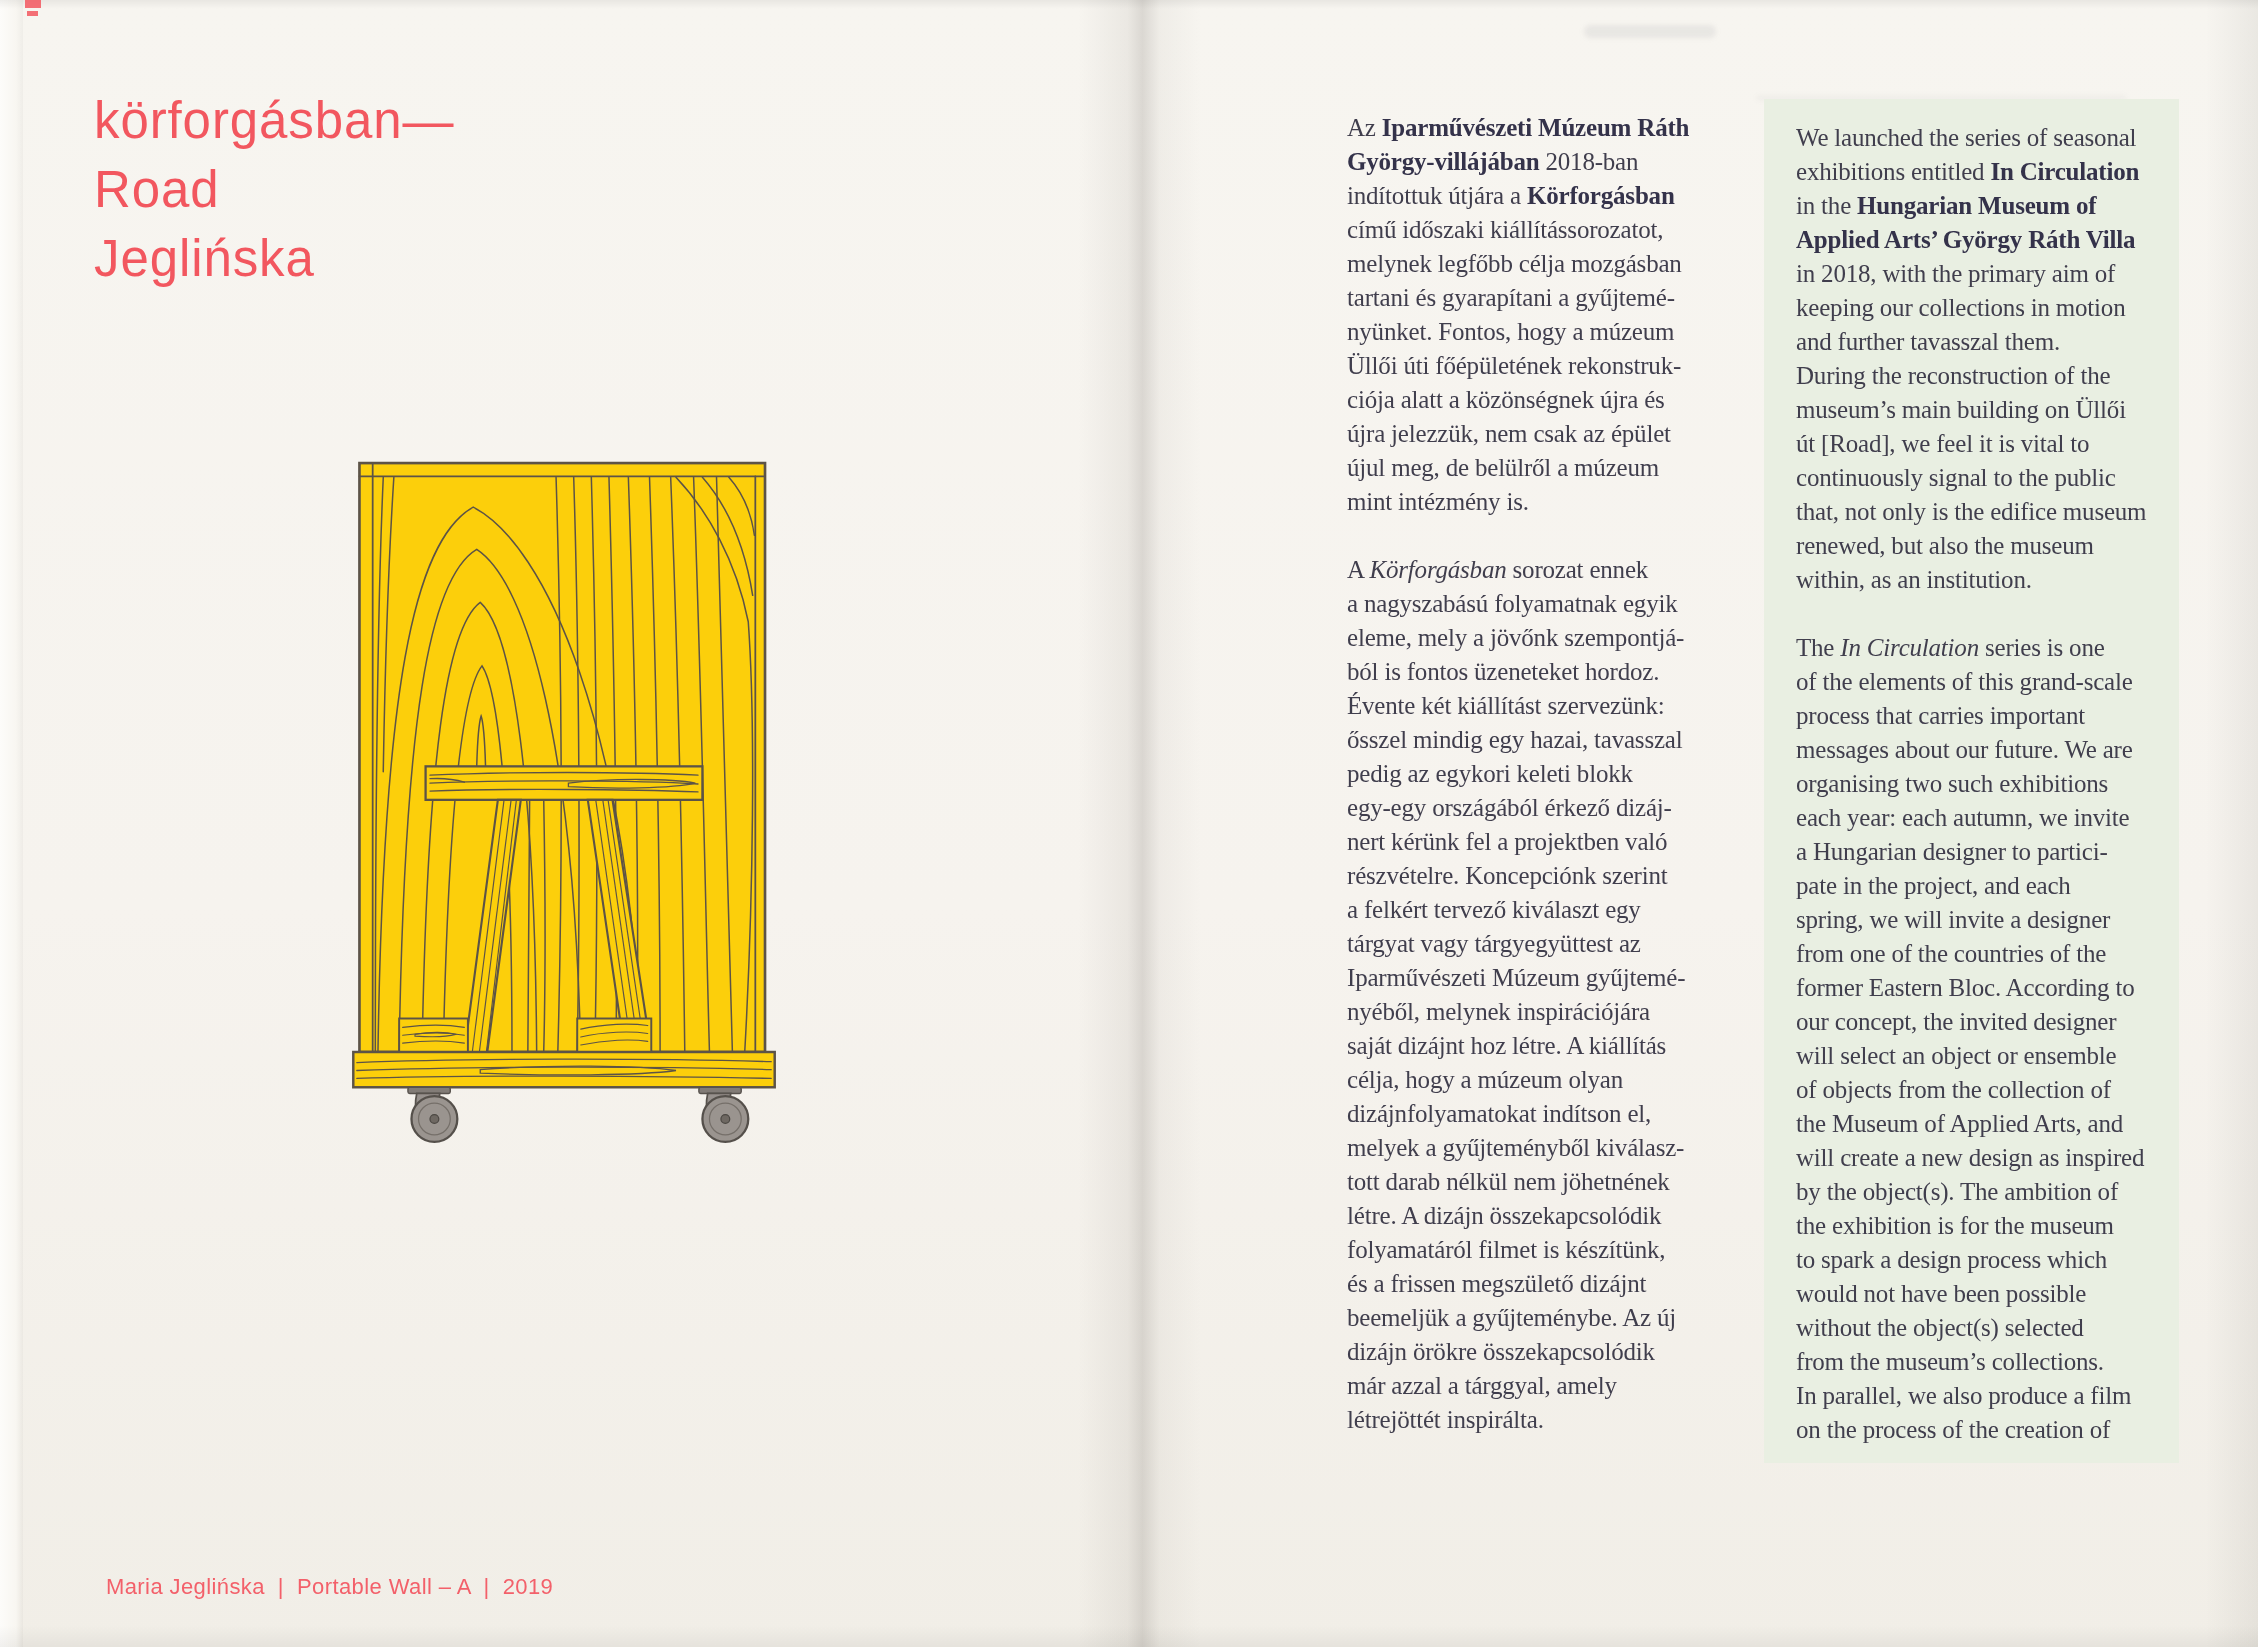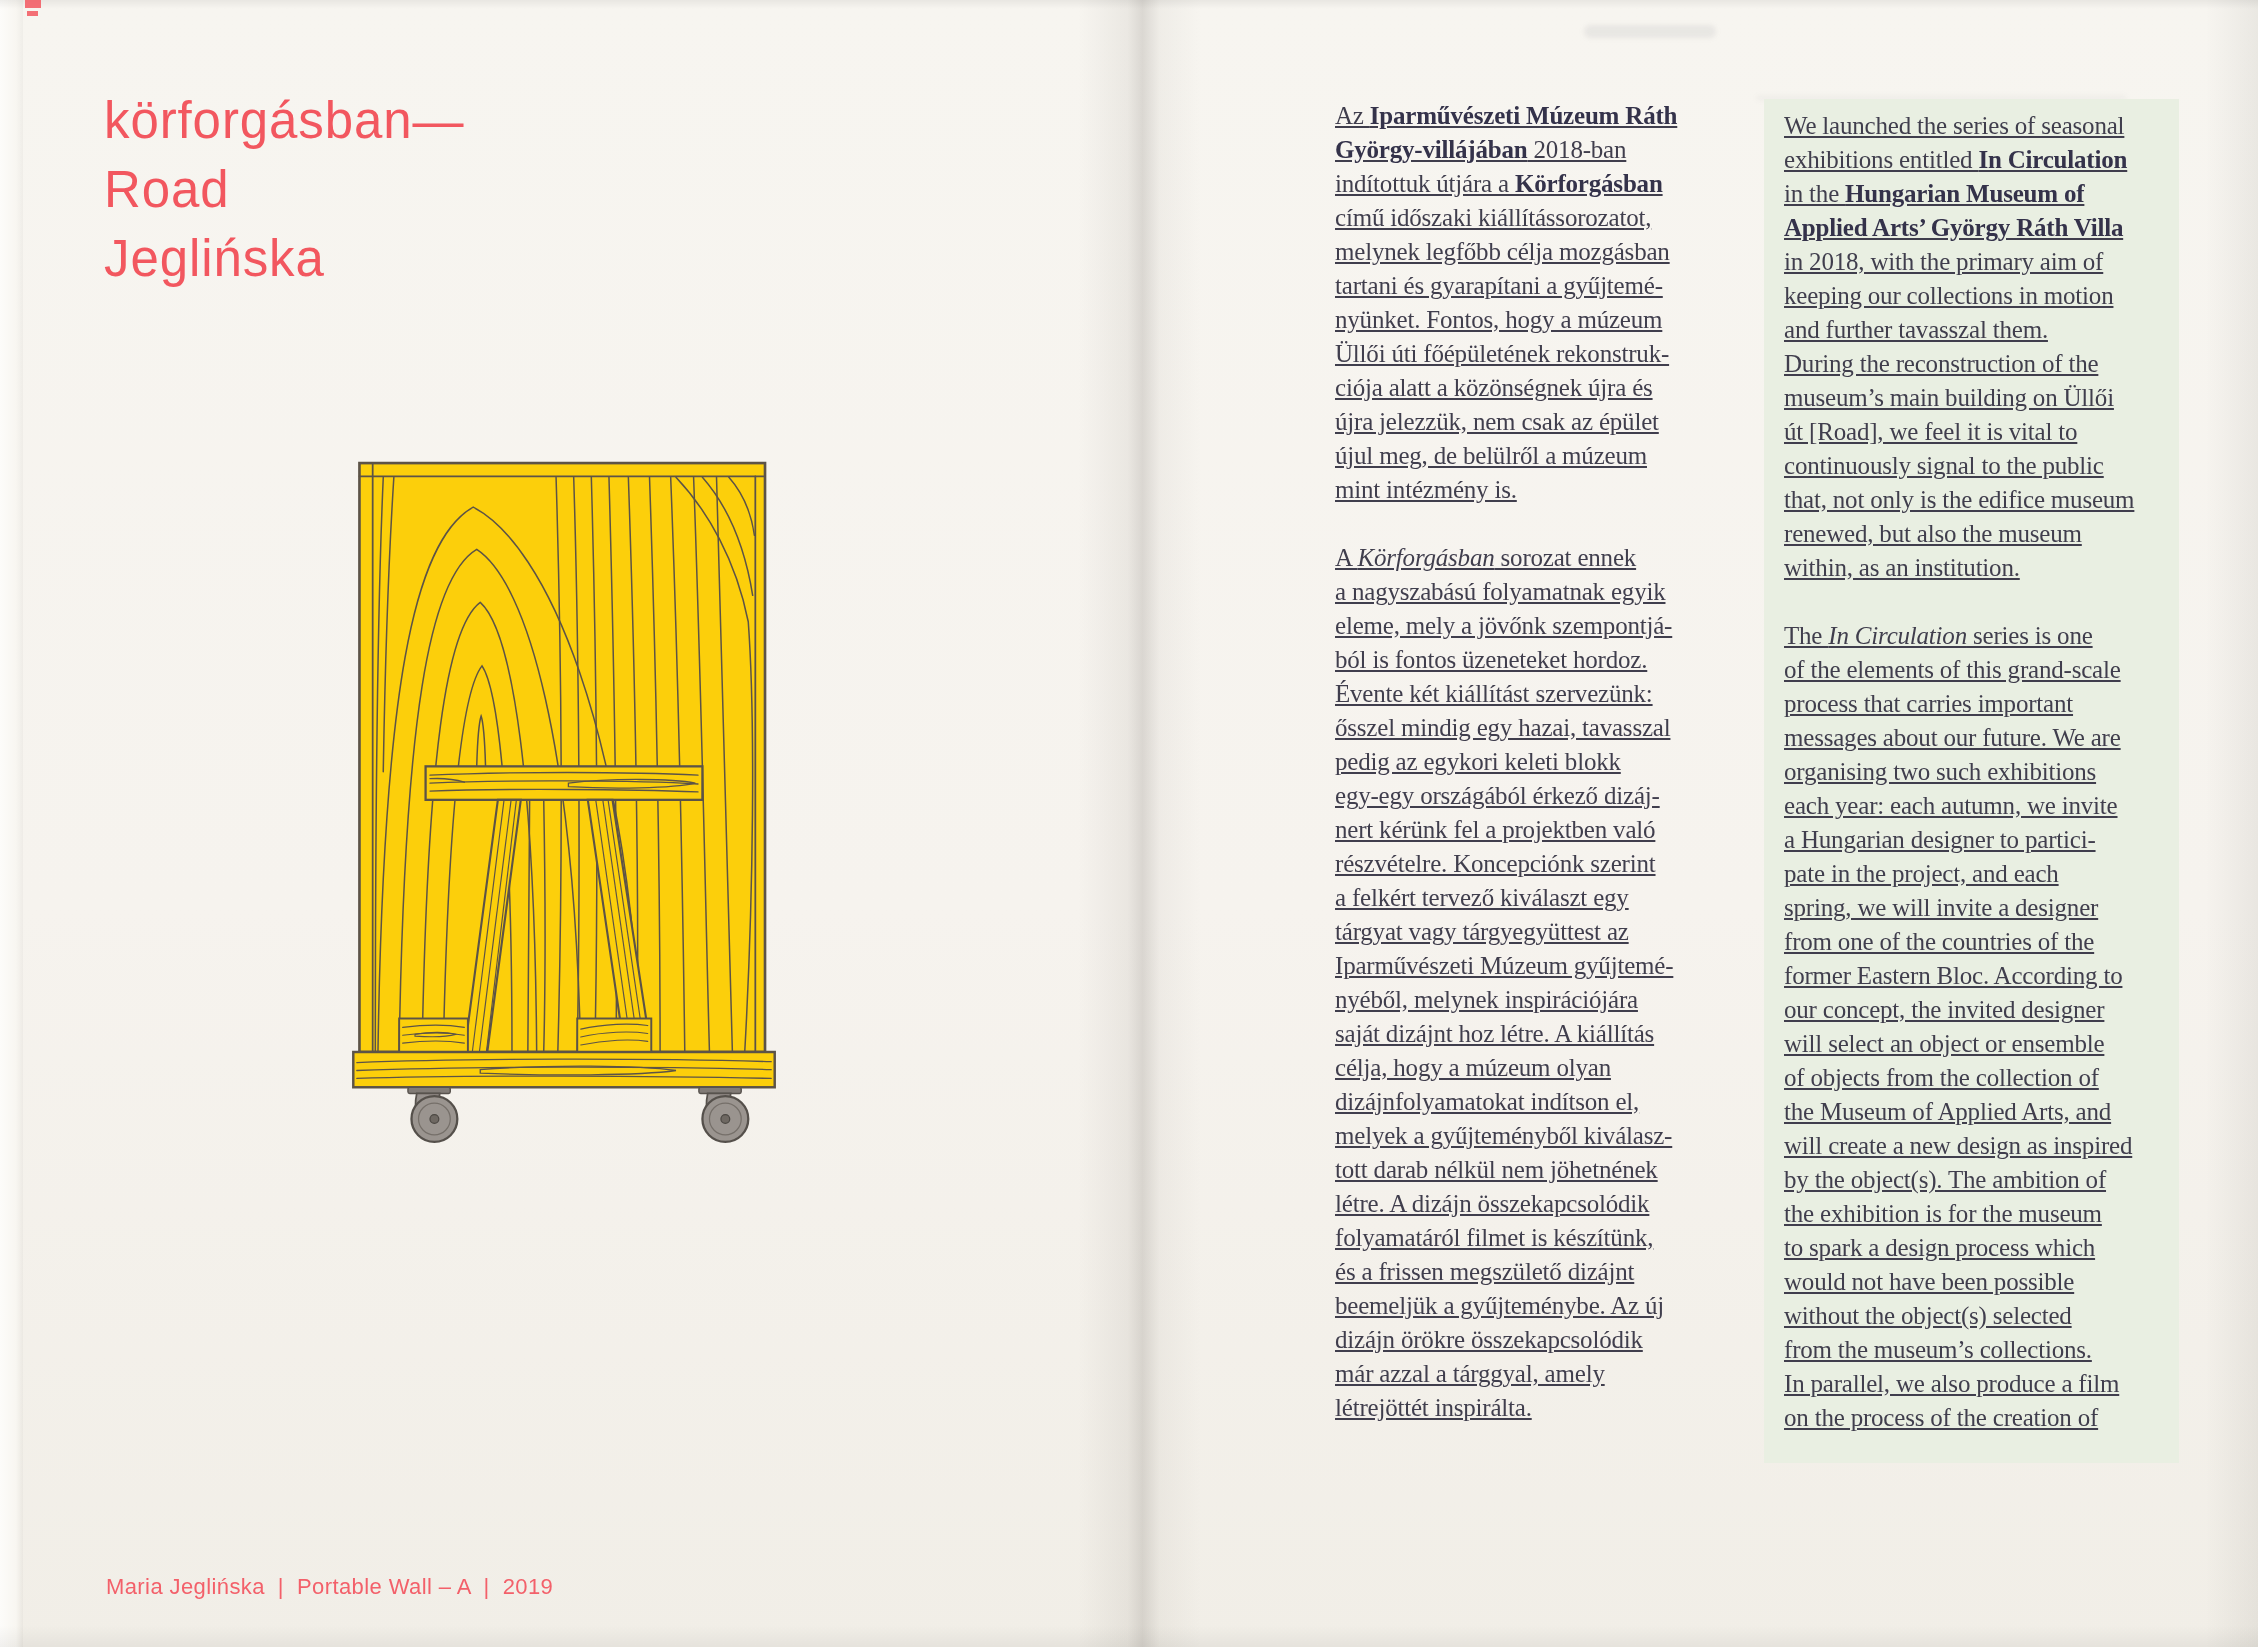--- a/index.html
+++ b/index.html
@@ -18,36 +18,36 @@
   .edge-top{position:absolute;left:0;top:0;width:100%;height:8.8px;background:linear-gradient(180deg,rgba(0,0,0,0.06),rgba(0,0,0,0));}
   .edge-bottom{position:absolute;left:0;bottom:0;width:100%;height:23px;background:linear-gradient(0deg,rgba(0,0,0,0.05),rgba(0,0,0,0));}
   .corner-dash{position:absolute;background:#f2575f;opacity:.85;}
   .dash-a{left:25px;top:0;width:16px;height:8px;}
   .dash-b{left:27px;top:10.6px;width:10.6px;height:5.3px;}
   .ghost{position:absolute;background:rgba(110,105,120,0.10);border-radius:7px;filter:blur(2.6px);}
   .ghost-a{left:1584px;top:25px;width:132px;height:13.2px;}
   .ghost-b{left:1756px;top:95px;width:371px;height:6.2px;opacity:.5;}
 
   
-  .title{position:absolute;left:104px;top:86px;margin:0;font-weight:400;
+  .title{position:absolute;left:94px;top:86px;margin:0;font-weight:400;
     font-size:51px;line-height:69px;letter-spacing:0.9px;color:#f2575f;}
   .title span{display:block;white-space:pre;}
   .illustration{position:absolute;left:348px;top:454px;}
   .caption{position:absolute;left:106px;top:1574px;font-size:22px;letter-spacing:0.4px;
     color:#f3606a;white-space:pre;}
 
   
   .col{position:absolute;font-family:"Liberation Serif",serif;color:#403e4d;
     font-size:25px;line-height:34px;letter-spacing:-0.2px;}
   .col b{color:#34324a;}
   .col-hu{left:1335px;top:99px;}
   .col-en{left:1784px;top:109px;}
   .highlight{position:absolute;left:1764px;top:99px;width:415px;height:1364px;background:#e9efe2;}
   .ln{display:block;white-space:pre;}
-  .para{margin:0;text-decoration:underline;}
+  .para{margin:12px;}
   .para + .para{margin-top:34px;}
   .page-number{position:absolute;left:1500px;top:1652px;font-size:28px;letter-spacing:1.8px;
     color:#45435a;white-space:pre;}
 </style>
 </head>
 <body>
 
 <div class="stage">
 
   <div class="edge-left"></div>

